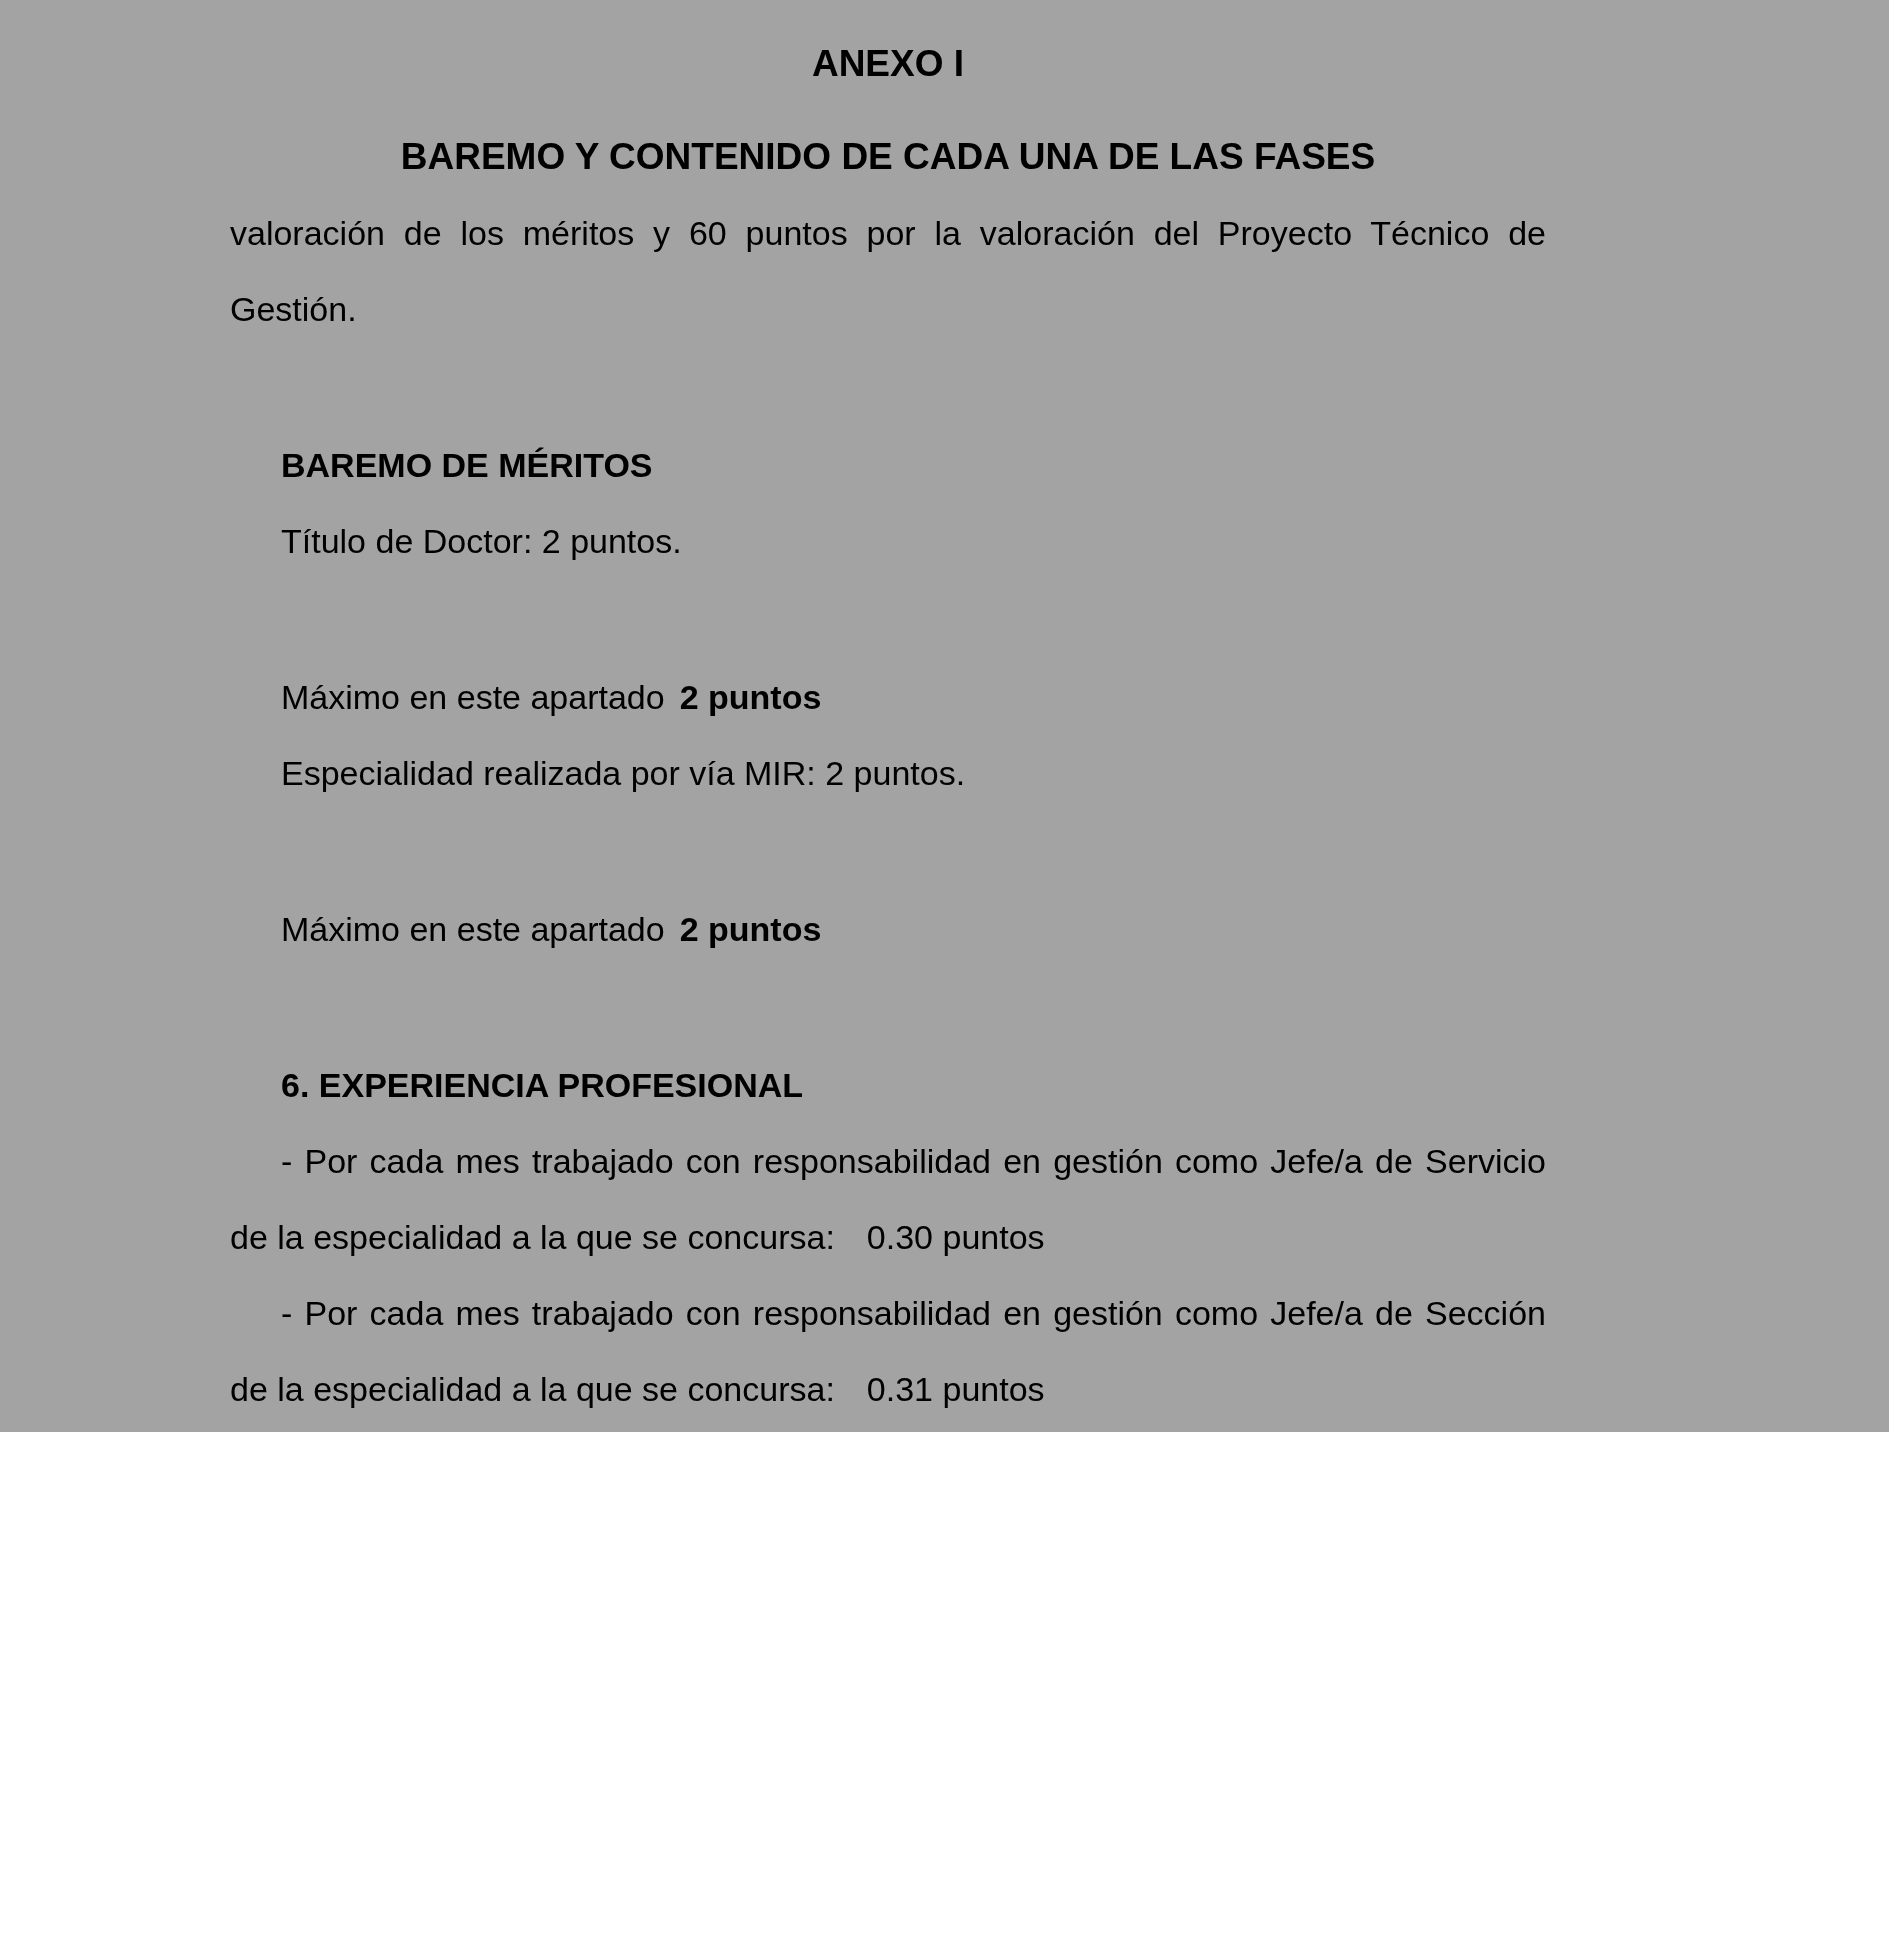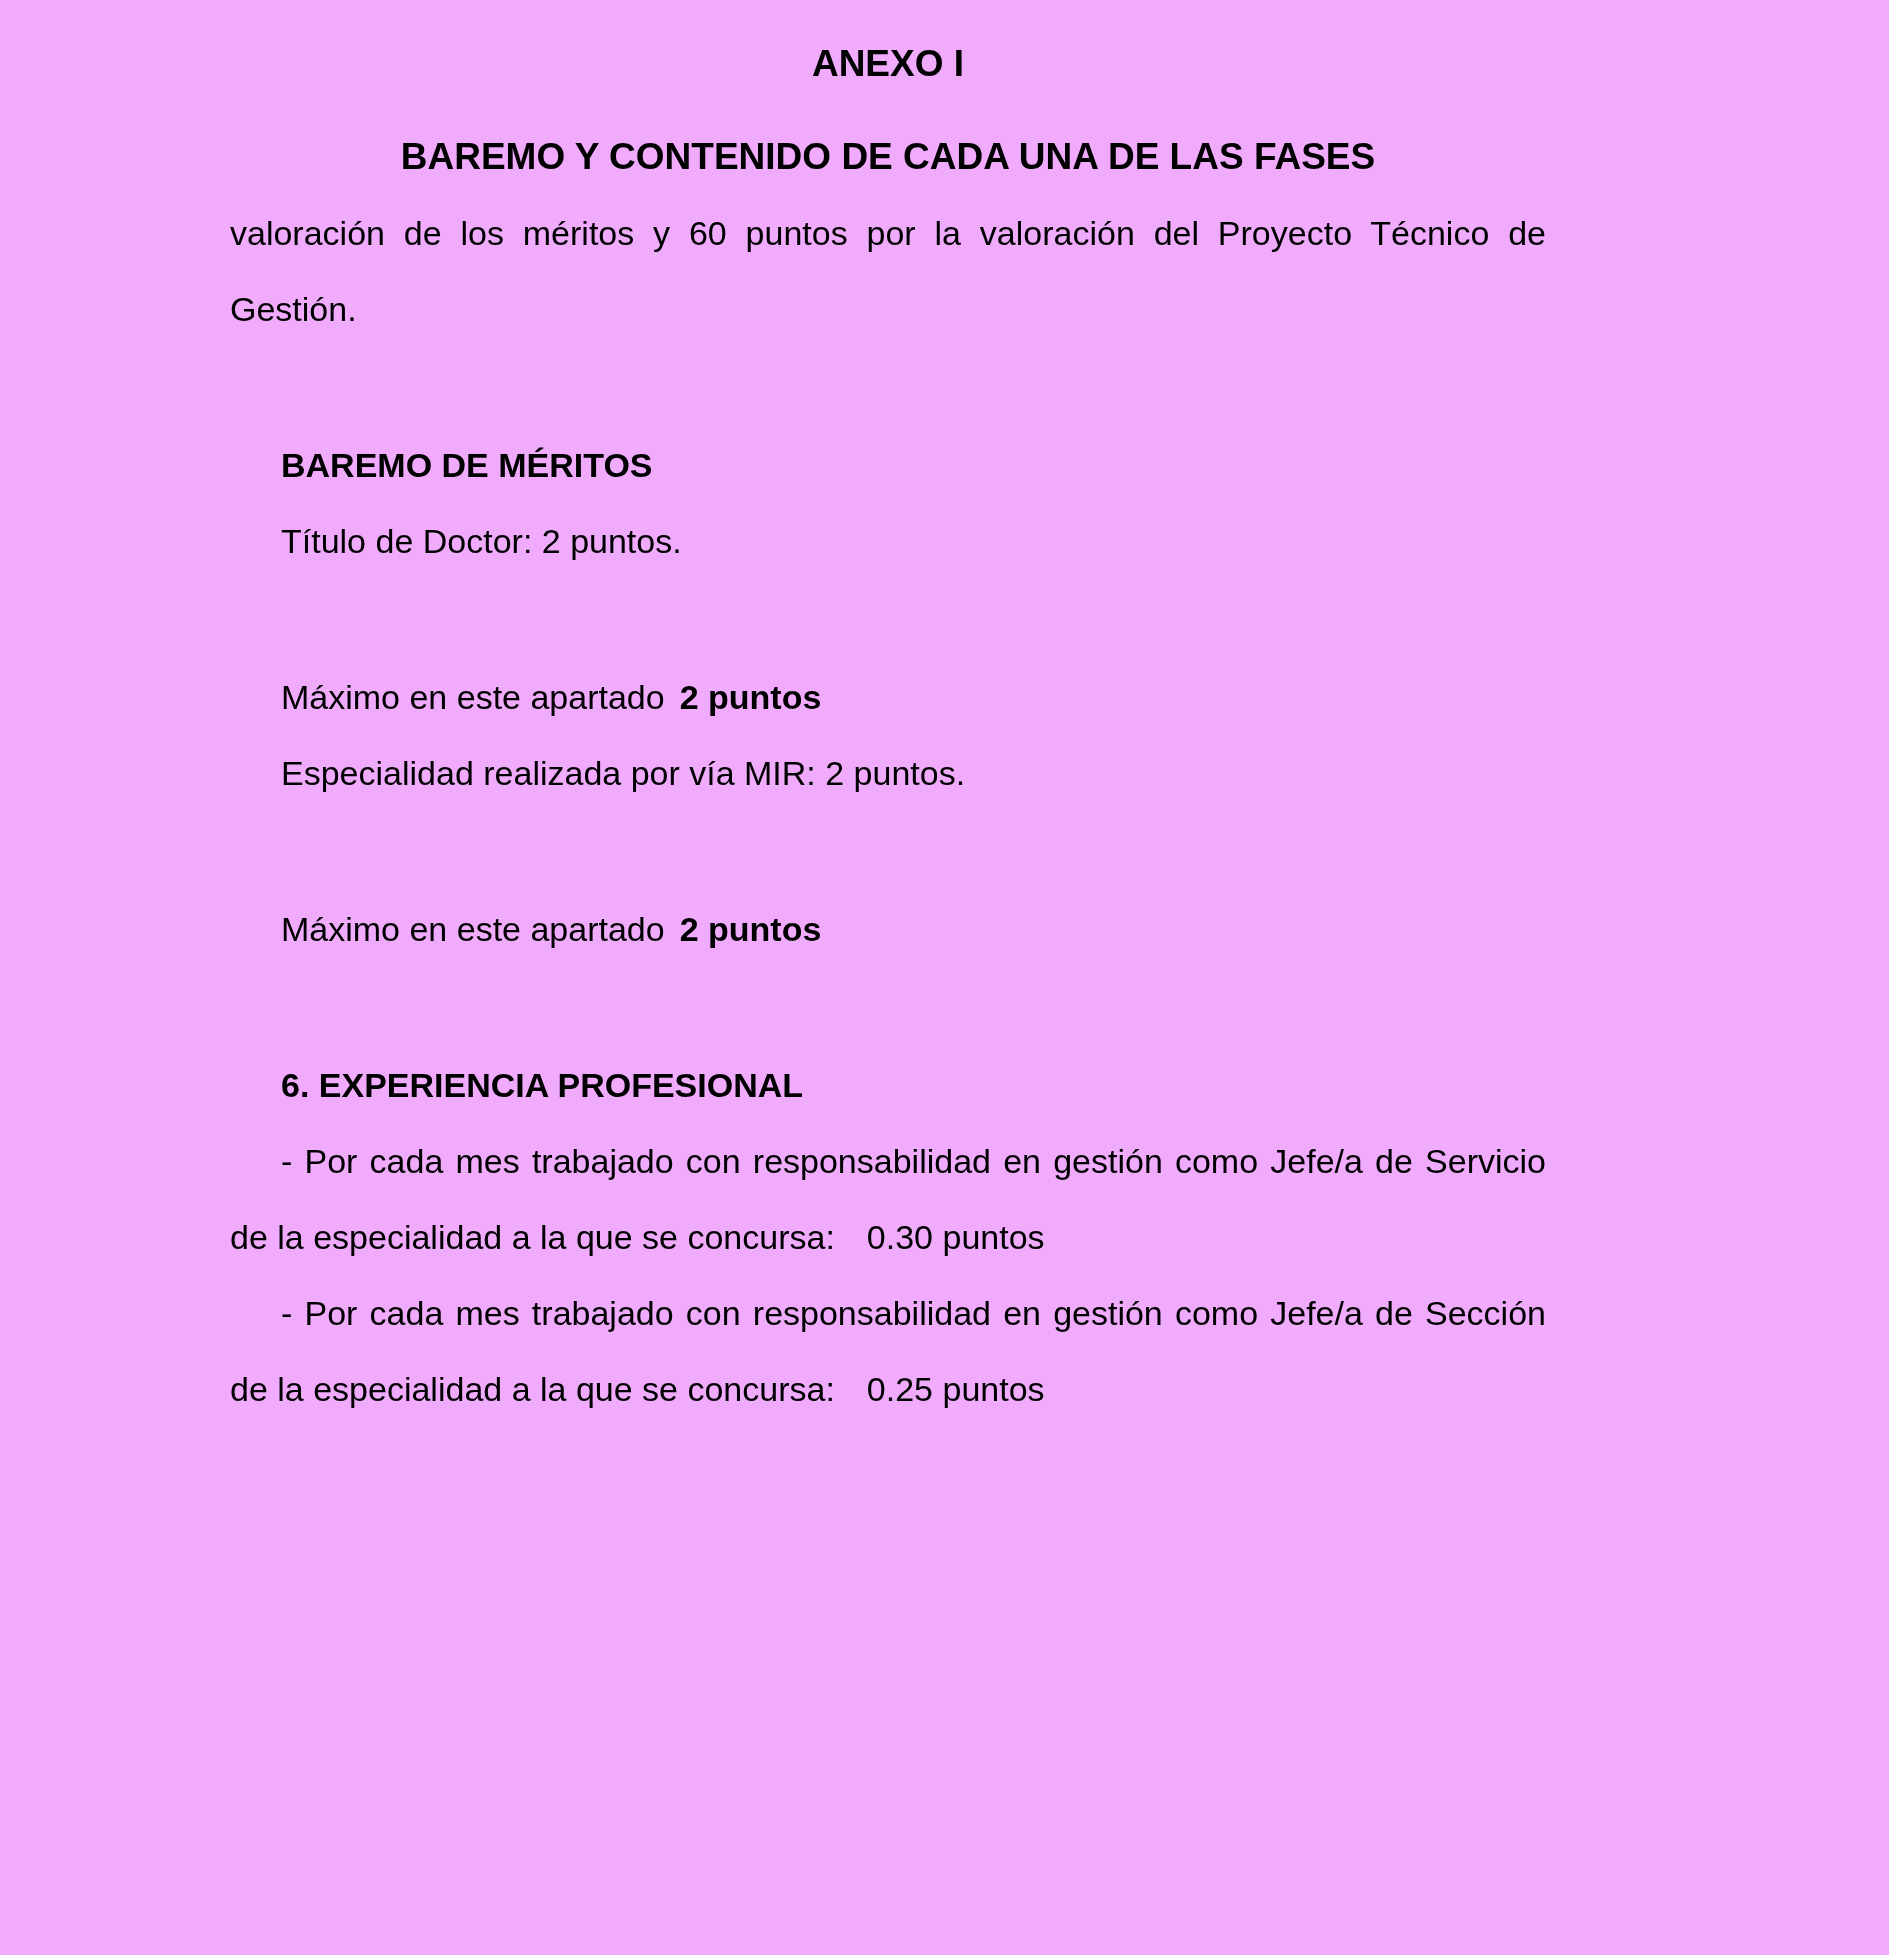--- a/index.html
+++ b/index.html
@@ -1,21 +1,21 @@
 <!DOCTYPE html>
 <html style="font-size:11px"><head>
 <meta charset="utf-8">
 <style>
   * { margin: 0; padding: 0; box-sizing: border-box; }
   html, body { background: #ffffff; }
   .page {
     position: relative;
     width: 1889px;
-    height: 1955px;
-    background: #f0abfc;
+    height: 1432px;
+    background: #a3a3a3;
     color: #000000;
     font-family: "Liberation Sans", "DejaVu Sans", sans-serif;
     font-size: 34px;
     overflow: hidden;
   }
   .content {
     position: absolute;
     left: 230px;
     top: 26px;
     width: 1316px;
@@ -67,19 +67,19 @@
     <div>
       <div class="line jfull indent">- Por cada mes trabajado con responsabilidad en gestión como Jefe/a de Servicio</div>
       <div class="line">
         <span>de la especialidad a la que se concursa:</span><span class="sp-md"></span><span>0.30 puntos</span>
       </div>
     </div>
 
     <div>
       <div class="line jfull indent">- Por cada mes trabajado con responsabilidad en gestión como Jefe/a de Sección</div>
       <div class="line">
-        <span>de la especialidad a la que se concursa:</span><span class="sp-md"></span><span>0.25 puntos</span>
+        <span>de la especialidad a la que se concursa:</span><span class="sp-md"></span><span>0.31 puntos</span>
       </div>
     </div>
 
   </div>
 </div>
 
 
 </body></html>

